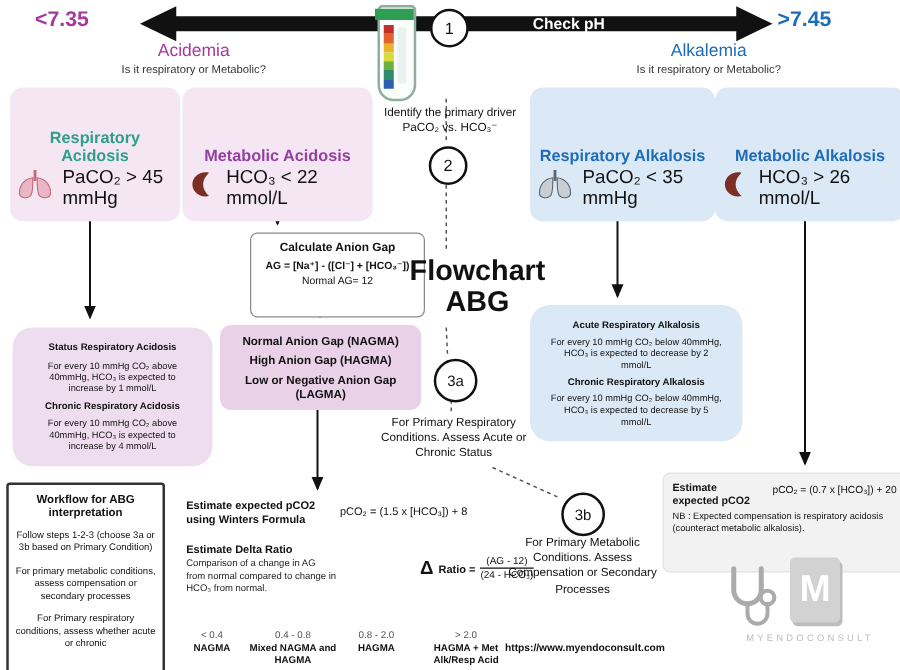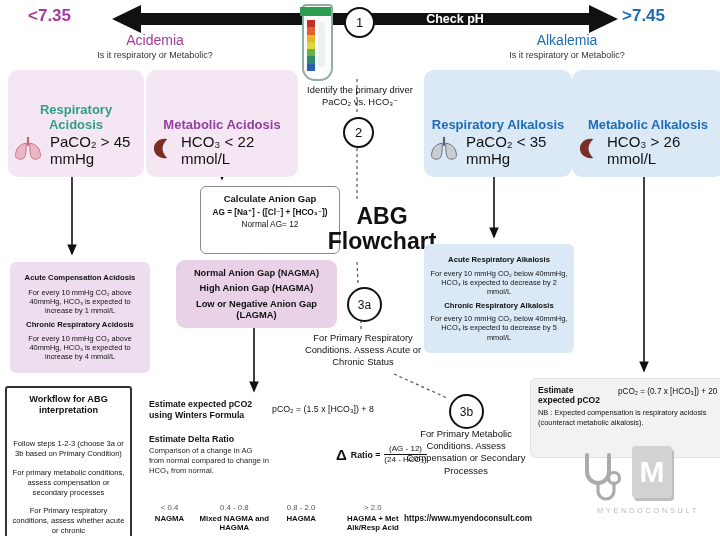--- a/index.html
+++ b/index.html
@@ -17,29 +17,29 @@
   .topbox{border-radius:10px;display:flex;flex-direction:column;justify-content:flex-end;padding:7px 4px 10px}
   .pinkbg{background:#f4e7f3}
   .bluebg{background:#dbe9f7}
   .topbox .t{font-size:13px;font-weight:bold;line-height:1.15;text-align:center}
   .iconrow{display:flex;align-items:center;justify-content:center;gap:6px}
   .crit{font-size:15px;color:#111}
   .agbox{background:#fff;border:1px solid #8a8a8a;border-radius:6px;text-align:center;padding:6px 3px;font-size:8.3px}
   .agbox .t{font-weight:bold;font-size:9.5px;margin-bottom:3px}
   .agbox .f{font-weight:bold;margin-bottom:2px}
   .hagma{background:#e9d2e8;border-radius:9px;text-align:center;font-weight:bold;font-size:9.3px;display:flex;flex-direction:column;justify-content:space-evenly;padding:3px 2px;line-height:1.15}
-  .detailbox{border-radius:6px;font-size:7.4px;line-height:1.25;text-align:center;padding:7px 5px;display:flex;flex-direction:column;justify-content:space-evenly}
+  .detailbox{border-radius:16px;font-size:7.4px;line-height:1.25;text-align:center;padding:7px 15px;display:flex;flex-direction:column;justify-content:space-evenly}
   .detailbox b{font-size:7.7px}
   .pinkdetail{background:#eeddee}
   .bluedetail{background:#dbe9f7}
   .bigtitle{font-size:23px;font-weight:800;line-height:1.1;text-align:center}
   .circle{border:2px solid #111;border-radius:50%;background:#fff;display:flex;align-items:center;justify-content:center;font-size:13px}
   .steptext{font-size:9.4px;text-align:center;line-height:1.3;color:#111}
   .workflow{border:2px solid #333;border-radius:3px;background:#fff;text-align:center;padding:6px 5px;font-size:7.6px;line-height:1.3}
-  .workflow .t{font-weight:bold;font-size:9.2px;line-height:1.2;margin-bottom:23px}
+  .workflow .t{font-weight:bold;font-size:9.2px;line-height:1.2;margin-bottom:7px}
   .workflow p{margin:0 0 9px}
   .btitle{font-size:8.8px;font-weight:bold;line-height:1.25}
   .formula{font-size:8.8px}
   .small-desc{font-size:7.6px;line-height:1.3;color:#222}
   .fraction{display:inline-flex;flex-direction:column;text-align:center;font-size:8px;line-height:1.3}
   .fraction .num{border-bottom:1px solid #111;padding:0 2px}
   .scale{display:flex;gap:5px}
   .scale .col{text-align:center}
   .scale .rng{color:#555;font-size:7.8px}
   .scale .lbl{font-weight:bold;font-size:7.8px;line-height:1.2;margin-top:2px}
@@ -165,32 +165,32 @@
     <span>2</span>
   </div>
 
   <div class="abs agbox" style="left:200px;top:186px;width:132px;height:54px">
     <div class="t">Calculate Anion Gap</div>
     <div class="f">AG = [Na⁺] - ([Cl⁻] + [HCO₃⁻])</div>
     <div>Normal AG= 12</div>
   </div>
 
   <div class="abs bigtitle" style="left:322px;top:204px;width:120px">
+    <div>Flowchart</div>
     <div>ABG</div>
-    <div>Flowchart</div>
   </div>
 
   <div class="abs hagma" style="left:176px;top:260px;width:157px;height:62px">
     <div>Normal Anion Gap (NAGMA)</div>
     <div>High Anion Gap (HAGMA)</div>
     <div>Low or Negative Anion Gap (LAGMA)</div>
   </div>
 
   <div class="abs detailbox pinkdetail" style="left:10px;top:262px;width:130px;height:97px">
-    <b>Acute Compensation Acidosis</b>
+    <b>Status Respiratory Acidosis</b>
     <div>For every 10 mmHg CO₂ above 40mmHg, HCO₃ is expected to increase by 1 mmol/L</div>
     <b>Chronic Respiratory Acidosis</b>
     <div>For every 10 mmHg CO₂ above 40mmHg, HCO₃ is expected to increase by 4 mmol/L</div>
   </div>
 
   <div class="abs detailbox bluedetail" style="left:424px;top:244px;width:140px;height:95px">
     <b>Acute Respiratory Alkalosis</b>
     <div>For every 10 mmHg CO₂ below 40mmHg, HCO₃ is expected to decrease by 2 mmol/L</div>
     <b>Chronic Respiratory Alkalosis</b>
     <div>For every 10 mmHg CO₂ below 40mmHg, HCO₃ is expected to decrease by 5 mmol/L</div>

